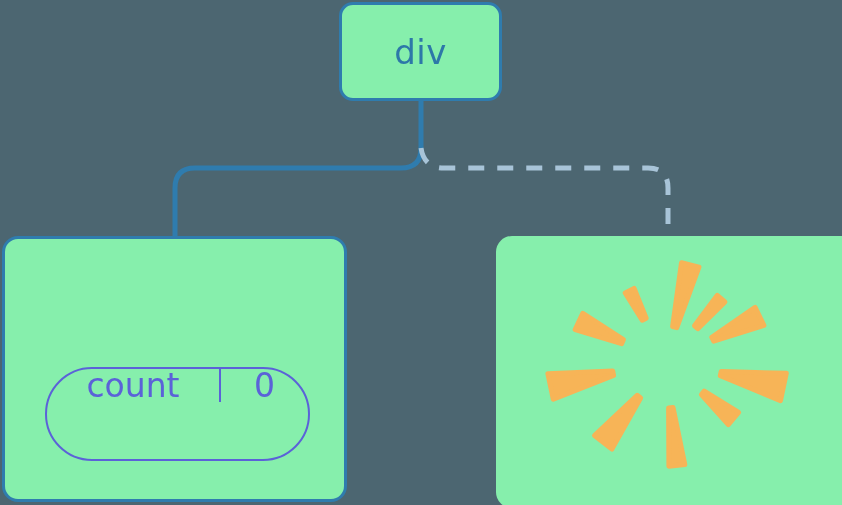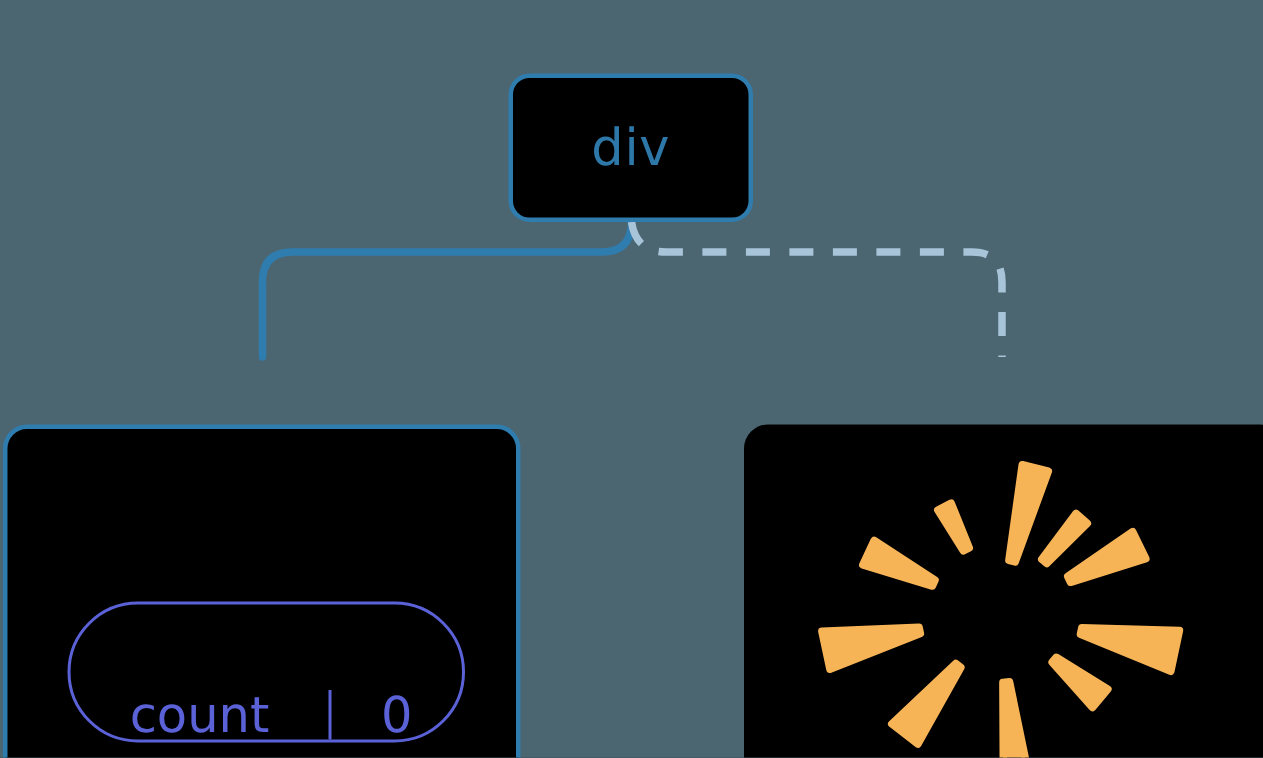--- a/index.html
+++ b/index.html
@@ -25,23 +25,22 @@
     left: 0;
     top: 0;
     width: 842px;
     height: 505px;
     pointer-events: none;
   }
 
   
   .card {
     position: absolute;
-    background: #000000;
+    background: #86efac;
     box-sizing: border-box;
-    margin-top: 47px;
   }
   #root-node {
     left: 339px;
     top: 2px;
     width: 163px;
     height: 99px;
     border: 3px solid #2f7cae;
     border-radius: 14px;
     display: flex;
     align-items: center;
@@ -70,28 +69,28 @@
     text-align: center;
     color: #2d78a8;
     font-size: 35px;
     line-height: 1;
   }
 
   
   #state-pill {
     position: absolute;
     left: 40px;
-    top: 115px;
+    top: 128px;
     width: 265px;
     height: 94px;
     border: 2px solid #5b62d8;
     border-radius: 47px;
     box-sizing: border-box;
     display: flex;
-    align-items: flex-end;
+    align-items: flex-start;
   }
   #state-pill-key {
     flex: 0 0 174px;
     display: flex;
     align-items: center;
     justify-content: center;
     color: #5b62d8;
     font-size: 33px;
     line-height: 1;
     border-right: 2px solid #5b62d8;

